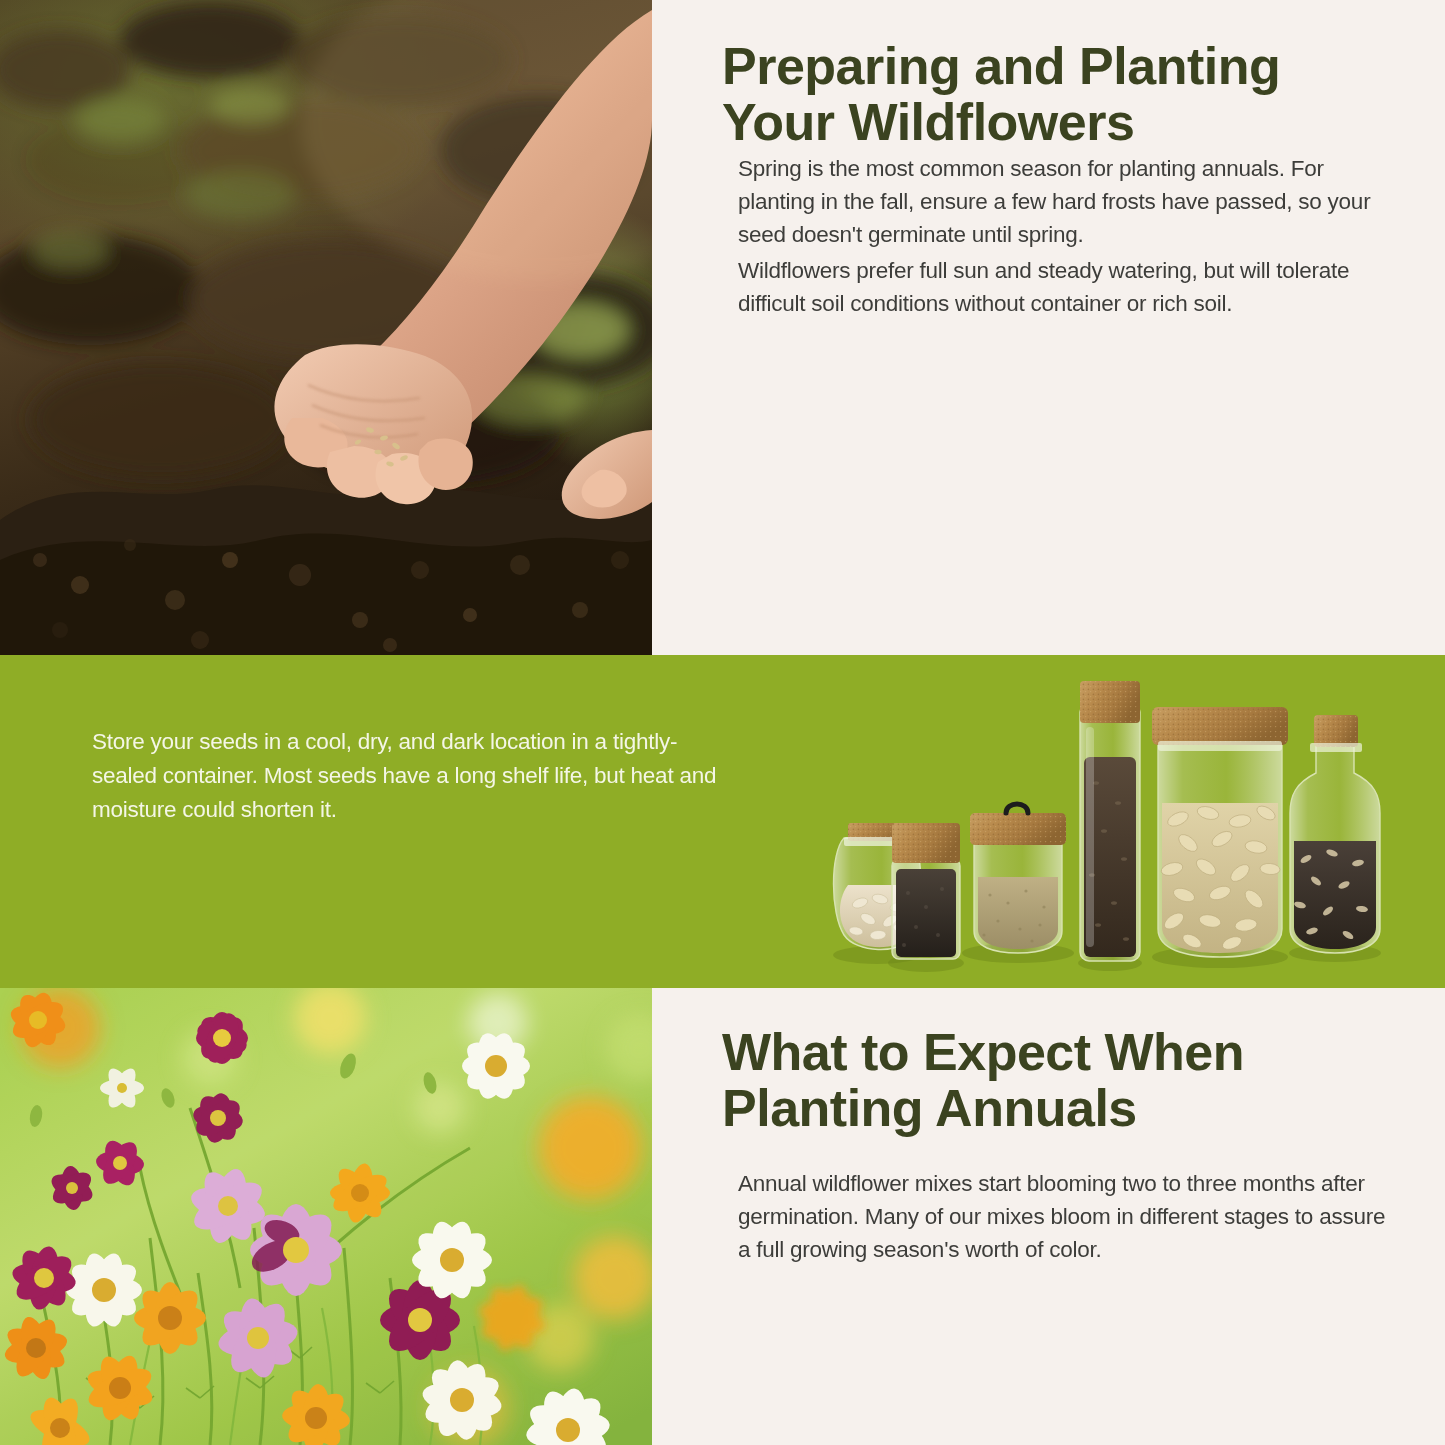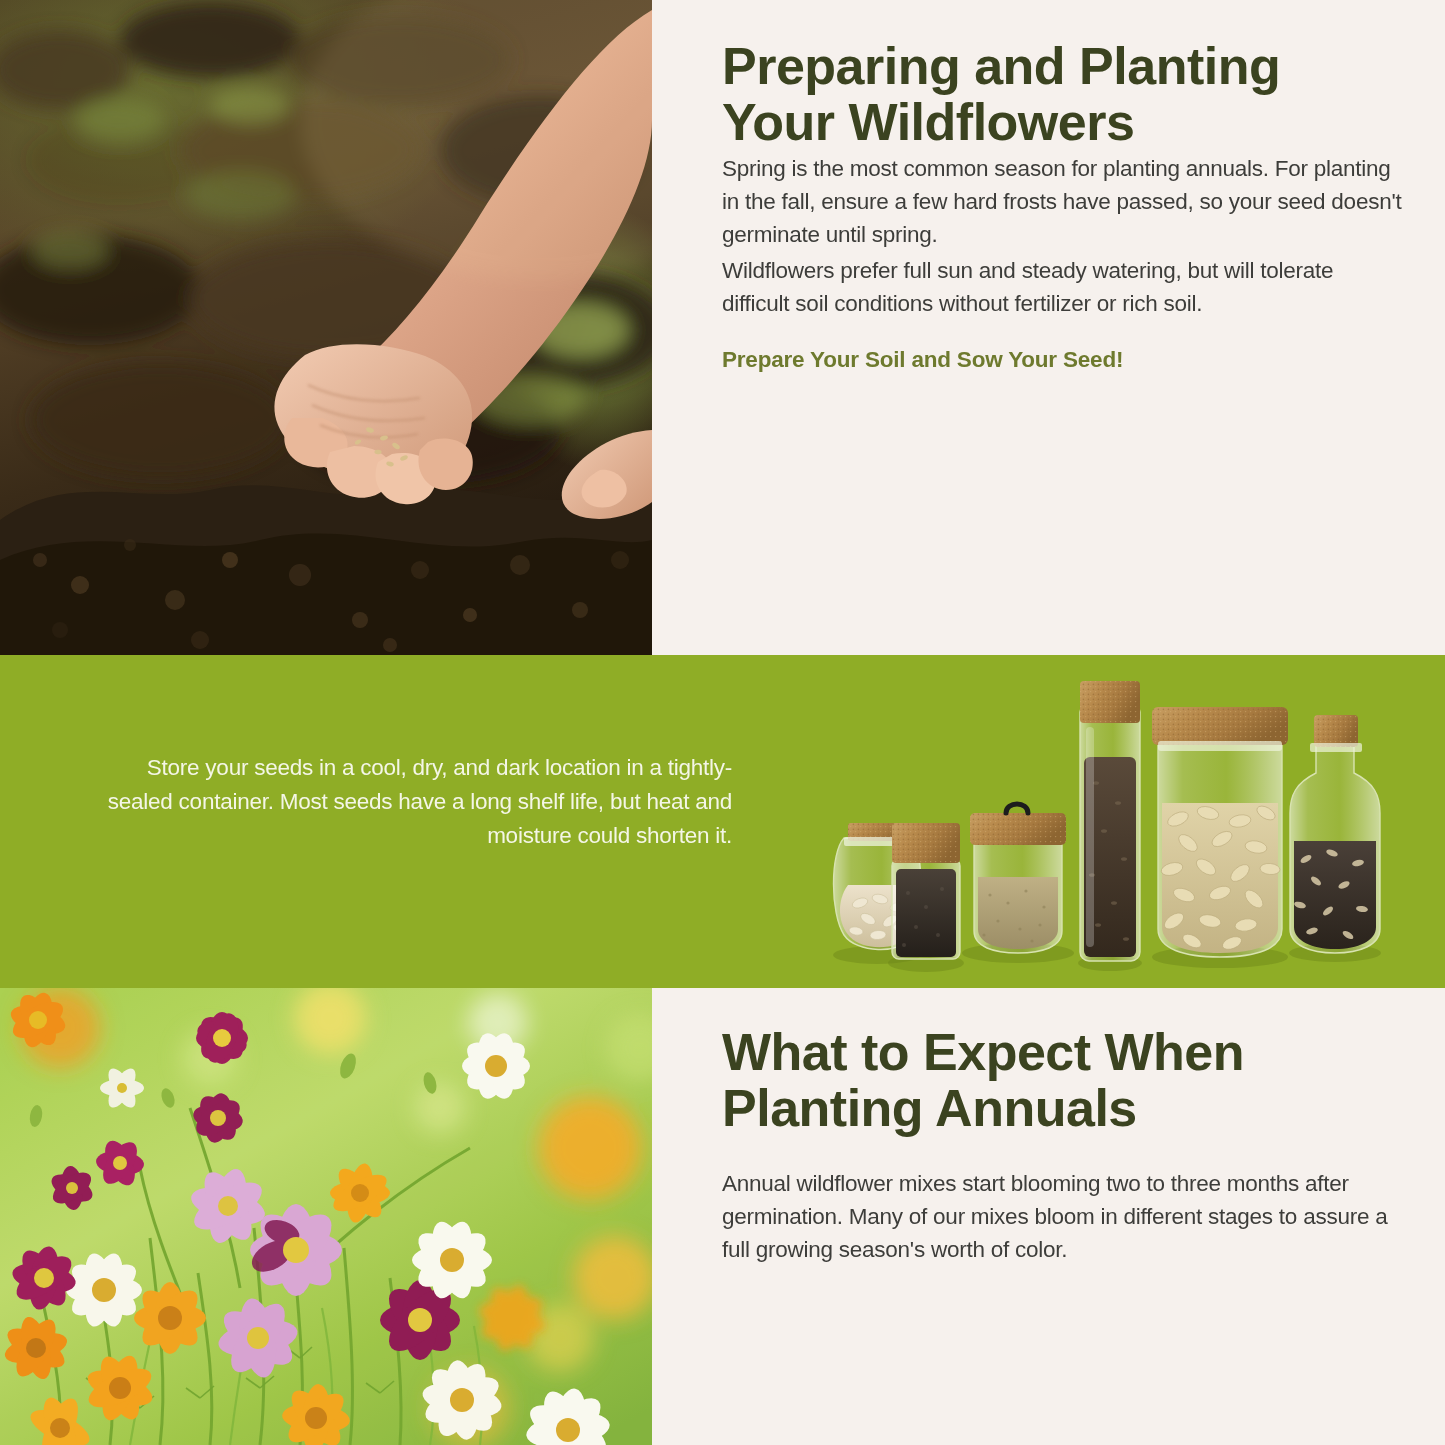--- a/index.html
+++ b/index.html
@@ -28,39 +28,38 @@
   .h1{
     font-size:52px; line-height:1.08; font-weight:bold;
     color:#3B4320; letter-spacing:-0.5px;
   }
   .sub{
     font-size:22.5px; font-weight:bold; color:#6E7A2E;
     margin-top:26px; letter-spacing:-0.2px;
   }
   .body{
     font-size:22.5px; line-height:1.46; color:#3D3D3A;
-    margin-top:3px; letter-spacing:-0.25px;
+    margin-top:3px; letter-spacing:-0.25px;margin-left:16px;
   }
   .sec1 .sub:first-of-type{ margin-top:30px; }
 
   
   .sec2{
     position:absolute; left:0; top:655px; width:1445px; height:333px;
     background:#8FAD26;
     overflow:hidden;
   }
   .sec2-text{ position:absolute; left:92px; top:70px; width:640px; }
   .h2{
     font-size:48px; font-weight:bold; color:#FFFFFF; line-height:1.05;
     letter-spacing:-0.5px;
   }
   .body-light{
-    font-size:22.5px; line-height:1.5; color:#F4F6E6; margin-top:26px;
+    font-size:22.5px; line-height:1.5; color:#F4F6E6; 
     letter-spacing:-0.25px;
-    text-align:right;
   }
   .jars{ position:absolute; left:822px; top:8px; width:570px; height:325px; }
   .jars svg{ display:block; width:570px; height:325px; }
 
   
   .sec3{ position:absolute; left:0; top:988px; width:1445px; height:457px; }
   .photo-flowers{
     position:absolute; left:0; top:0; width:652px; height:457px;
     overflow:hidden; background:#9CC23A;
   }
@@ -206,23 +205,22 @@
 
         <ellipse cx="540" cy="120" rx="240" ry="160" fill="#f5d9a0" opacity="0.10" filter="url(#softblur)"></ellipse>
       </svg>
     </div>
 
     <div class="sec1-text">
       <div class="h1">Preparing and Planting Your Wildflowers</div>
 
       <div class="body">Spring is the most common season for planting annuals. For planting in the fall, ensure a few hard frosts have passed, so your seed doesn't germinate until spring.</div>
 
-      <div class="body">Wildflowers prefer full sun and steady watering, but will tolerate difficult soil conditions without fertilizer or rich soil.</div>
-
-      <div class="sub">Prepare Your Soil and Sow Your Seed!</div>
+      <div class="body">Wildflowers prefer full sun and steady watering, but will tolerate difficult soil conditions without container or rich soil.</div>
+
     </div>
   </div>
 
   <div class="sec2">
     <div class="sec2-text">
       <div class="body-light">Store your seeds in a cool, dry, and dark location in a tightly-sealed container. Most seeds have a long shelf life, but heat and moisture could shorten it.</div>
     </div>
 
     <div class="jars">
       <svg viewBox="0 0 570 325">

